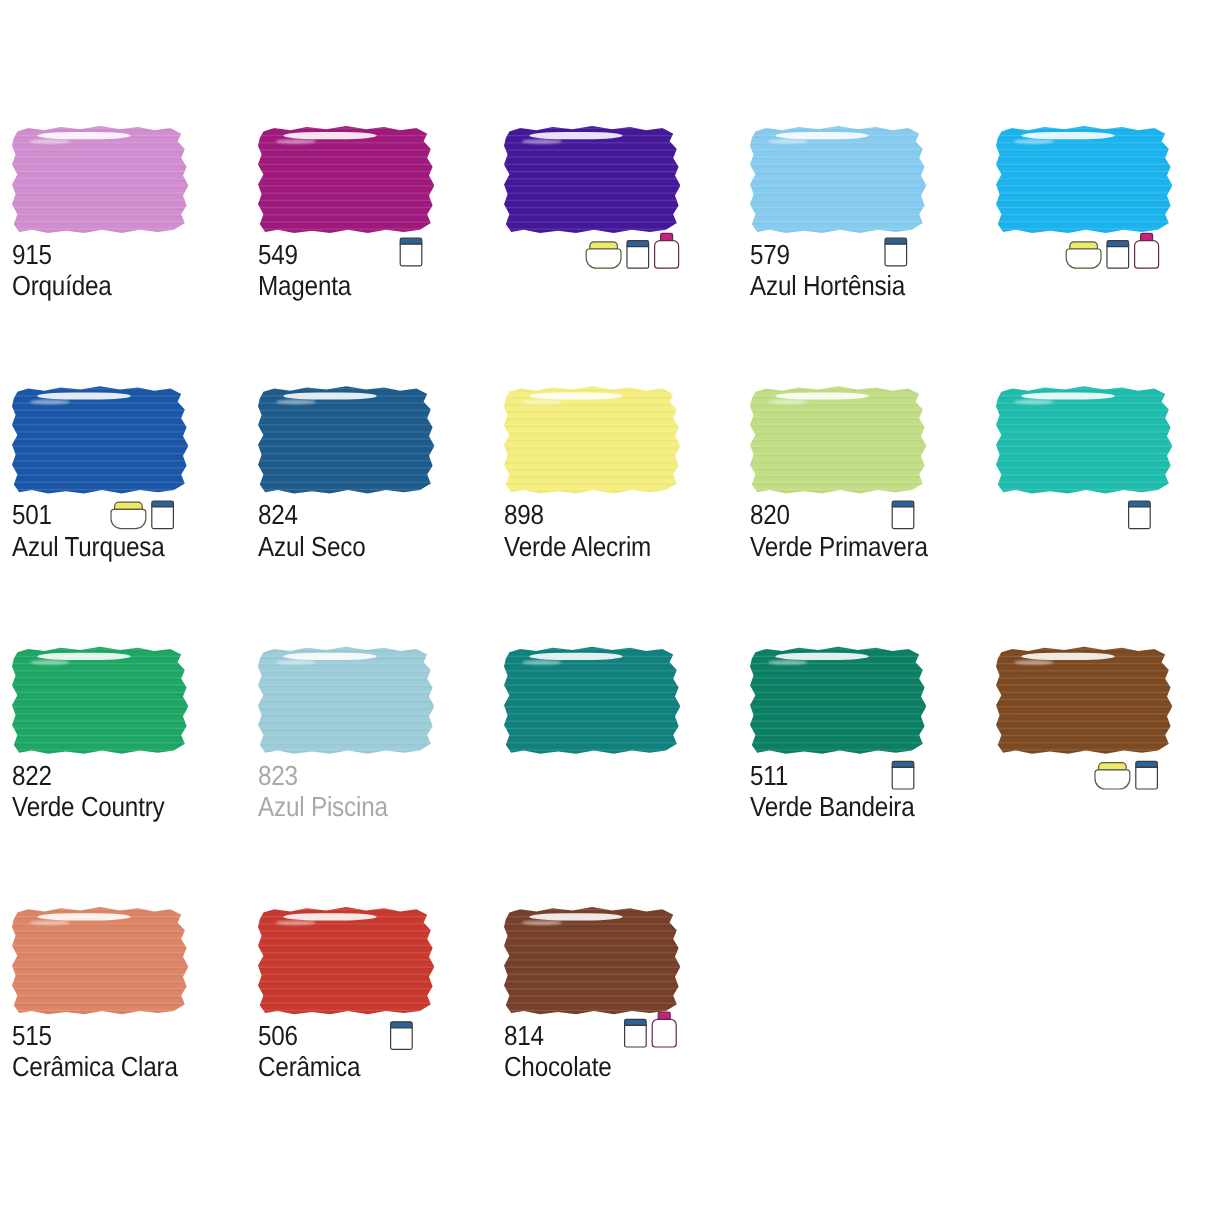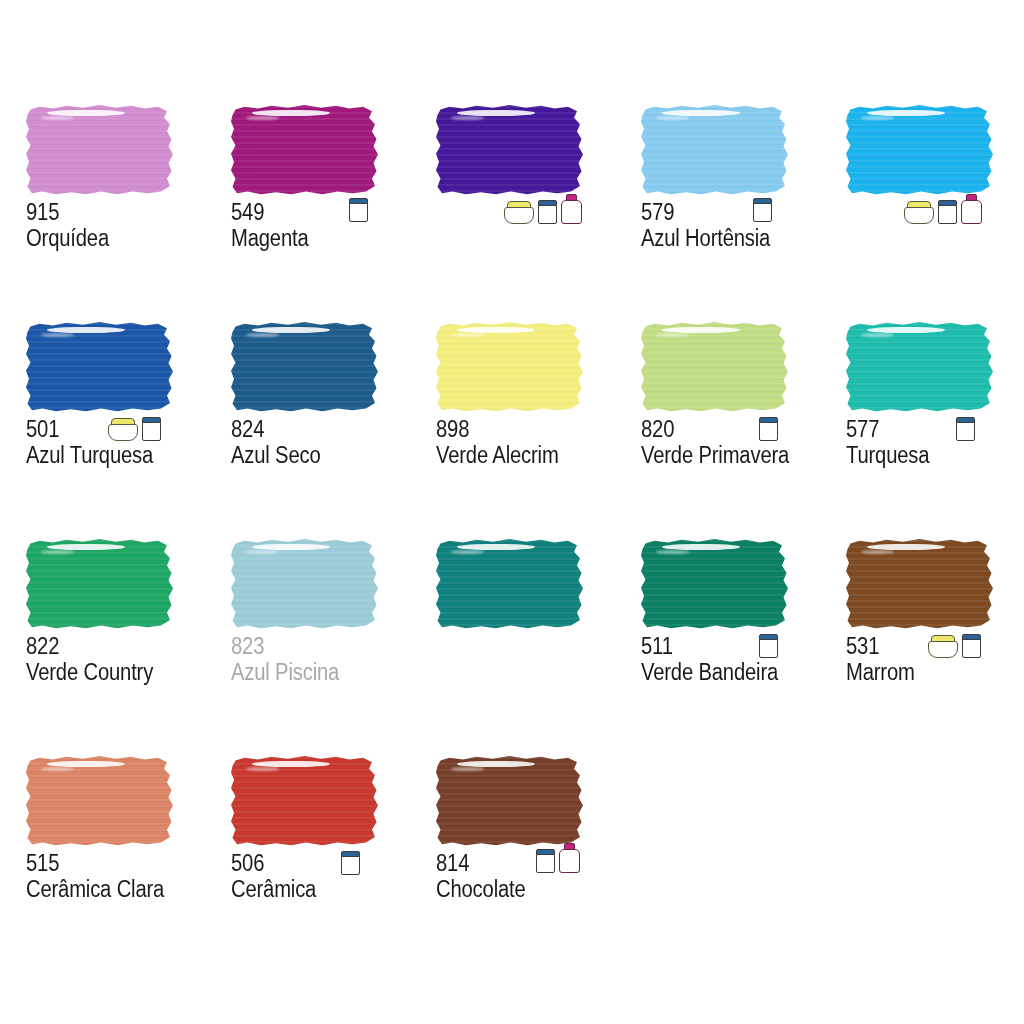--- a/index.html
+++ b/index.html
@@ -17,21 +17,21 @@
 
   #sheet {
     position: relative;
     width: 1024px;
     height: 1024px;
     background: #ffffff;
   }
 
   .grid {
     position: absolute;
-    left: 16px;
+    left: 0;
     top: 104px;
     width: 937px;
     display: grid;
     grid-template-columns: repeat(5, 205px);
     grid-template-rows: repeat(4, 217px);
   }
 
   .cell {
     position: relative;
     box-sizing: border-box;
@@ -361,24 +361,20 @@
         </div>
       </div>
       <div class="cell">
         <div class="swatch-wrap">
           <div class="swatch" style="background: rgb(31, 189, 174);">
             <div class="swatch-texture"></div>
             <div class="swatch-streak"></div>
             <div class="swatch-streak2"></div>
           </div>
         </div>
-        <div class="caption">
-          <span class="code">577</span>
-          <span class="name">Turquesa</span>
-        </div>
         <div class="icons" style="left: 120px; top: 90px;">
           <span class="icon-jar">
             <span class="lid"></span>
             <span class="body"></span>
           </span>
         </div>
       </div>
       <div class="cell">
         <div class="swatch-wrap">
           <div class="swatch" style="background: rgb(30, 167, 101);">
@@ -434,24 +430,20 @@
         </div>
       </div>
       <div class="cell">
         <div class="swatch-wrap">
           <div class="swatch" style="background: rgb(125, 74, 34);">
             <div class="swatch-texture"></div>
             <div class="swatch-streak"></div>
             <div class="swatch-streak2"></div>
           </div>
         </div>
-        <div class="caption">
-          <span class="code">531</span>
-          <span class="name">Marrom</span>
-        </div>
         <div class="icons" style="left: 92px; top: 90px;">
           <span class="icon-pot">
             <span class="lid"></span>
             <span class="body"></span>
           </span>
           <span class="icon-jar">
             <span class="lid"></span>
             <span class="body"></span>
           </span>
         </div>

